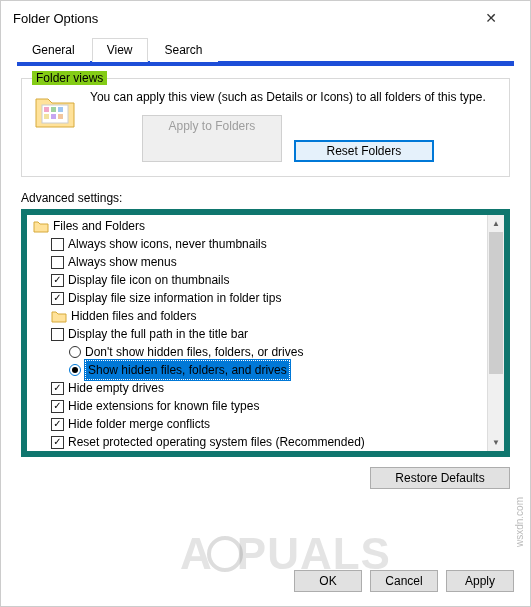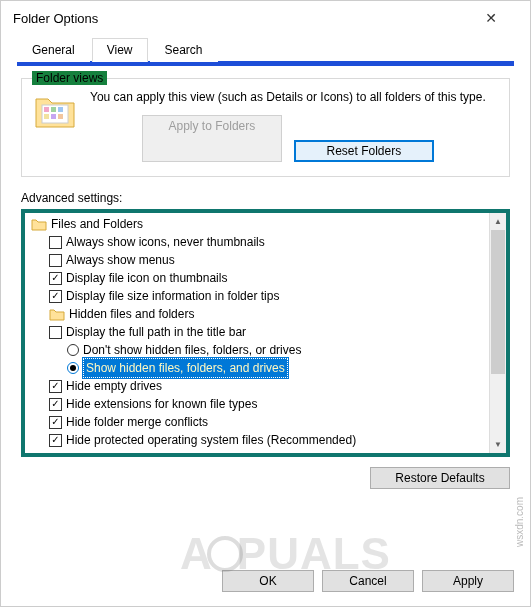--- a/index.html
+++ b/index.html
@@ -72,21 +72,21 @@
   .groupbox {
     border: 1px solid #d9d9d9;
     padding: 10px 12px 14px 12px;
     margin-bottom: 14px;
     position: relative;
   }
   .groupbox .legend {
     position: absolute;
     top: -8px;
     left: 10px;
-    background: #15803d;
+    background: #84cc16;
     padding: 0 4px;
     font-size: 12px;
   }
   .folderviews-row {
     display: flex;
     gap: 12px;
   }
   .folder-icon-big {
     width: 44px;
     height: 40px;
@@ -121,21 +121,21 @@
   .btn.highlight {
     border: 2px solid #0078d7;
     background: #e5f1fb;
     padding: 2px 0;
     margin-top: 25px;
   }
   .section-label {
     margin-bottom: 4px;
   }
   .tree {
-    border: 4px solid #0f766e;
+    border: 6px solid #0f766e;
     height: 248px;
     overflow: hidden;
     position: relative;
     display: flex;
   }
   .tree-content {
     flex: 1 1 auto;
     padding: 2px 4px;
     font-size: 12px;
     line-height: 18px;
@@ -197,38 +197,38 @@
     justify-content: center;
   }
   .radio-dot {
     width: 6px; height: 6px; border-radius: 50%; background: #000;
   }
   .radio-sel-border {
     border-color: #0078d7;
   }
   .selected-label {
     background: #0078d7;
-    color: #fef9c3;
+    color: #000000;
     padding: 0 2px;
     border: 1px dotted #fff;
     outline: 1px solid #0078d7;
   }
   .restore-row {
     display: flex;
     justify-content: flex-end;
     margin-top: 10px;
   }
   .dlg-buttons {
     display: flex;
     justify-content: flex-end;
     gap: 8px;
     padding: 8px 16px 14px 16px;
     border-top: 0;
   }
-  .dlg-buttons .btn { width: 92px; }
+  .dlg-buttons .btn { width: 68px; }
   .watermark {
     position: absolute;
     bottom: 28px;
     left: 60px;
     right: 20px;
     text-align: center;
     font-size: 44px;
     font-weight: 700;
     color: rgba(120,120,120,0.20);
     letter-spacing: 1px;
@@ -356,21 +356,21 @@
         <div class="tree-row indent1">
           <span class="check">✓</span>
           <span>Hide extensions for known file types</span>
         </div>
         <div class="tree-row indent1">
           <span class="check">✓</span>
           <span>Hide folder merge conflicts</span>
         </div>
         <div class="tree-row indent1">
           <span class="check">✓</span>
-          <span>Hide protected operating system files (Recommended)</span>
+          <span>Reset protected operating system files (Recommended)</span>
         </div>
 
       </div>
       <div class="scrollbar">
         <div class="scroll-arrow">▲</div>
         <div class="scroll-track">
           <div class="scroll-thumb"></div>
         </div>
         <div class="scroll-arrow">▼</div>
       </div>

